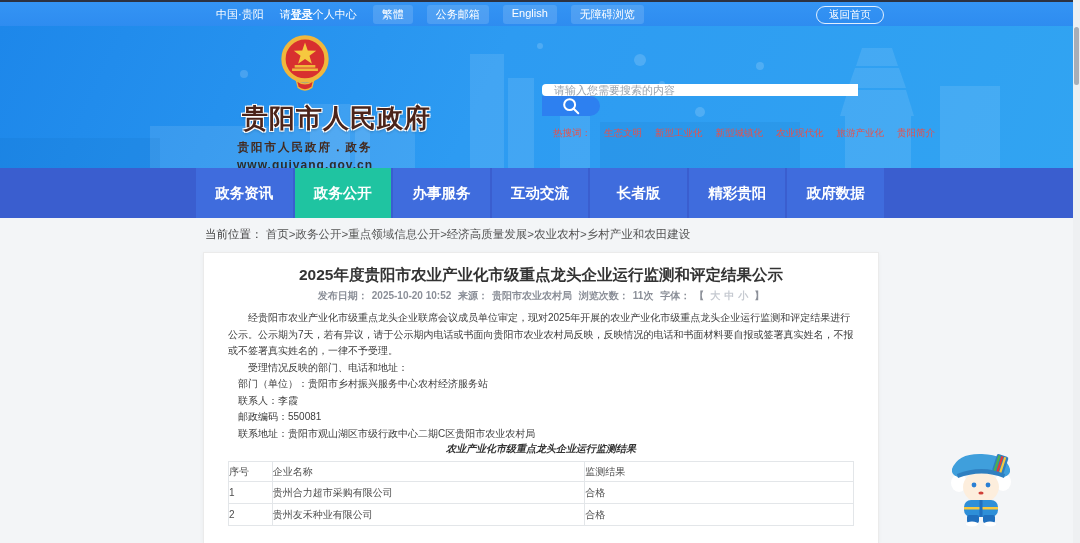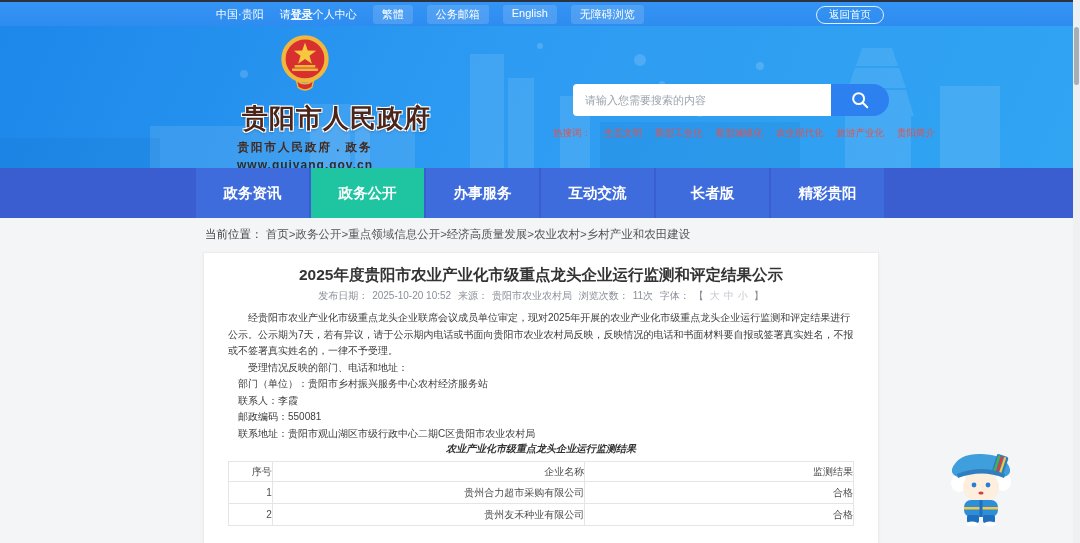--- a/index.html
+++ b/index.html
@@ -22,21 +22,21 @@
     background:linear-gradient(115deg,#1d87ea 0%,#2d9bf2 45%,#31a4f2 100%); overflow:hidden; }
   .banner svg.city { position:absolute; left:0; bottom:0; }
 
   .logo-block { position:absolute; left:210px; top:8px; width:190px; text-align:center; }
   .emblem { width:56px; height:62px; }
   .site-title { margin-top:1px; font-size:26px; font-weight:bold; color:#4b241a; letter-spacing:1px; white-space:nowrap;
     text-shadow:-1px -1px 0 #fff,1px -1px 0 #fff,-1px 1px 0 #fff,1px 1px 0 #fff,0 2px 3px rgba(0,0,0,.25);margin-left:32px; }
   .site-sub { margin-top:4px; font-size:11.5px; font-weight:bold; color:#43291d; letter-spacing:2px; white-space:nowrap; }
   .site-url { margin-top:3px; font-size:12px; font-weight:bold; color:#2c2c2c; letter-spacing:1px; }
 
-  .search-wrap { position:absolute; left:573px; top:58px; width:316px; height:32px; display:flex; }
+  .search-wrap { position:absolute; left:542px; top:58px; width:316px; height:32px; display:flex;flex-direction:column; }
   .search-input { flex:1; height:32px; border:none; outline:none; background:#fff;
     border-radius:4px 0 0 4px; padding:0 12px; font-size:11px; color:#333;
     font-family:"Liberation Sans","DejaVu Sans",sans-serif; }
   .search-input::placeholder { color:#9aa3ad; }
   .search-btn { width:58px; height:32px; background:#2d80f0; border:none; border-radius:0 16px 16px 0;
     display:flex; align-items:center; justify-content:center; cursor:pointer; }
 
   .hot-row { position:absolute; left:553px; top:101px; display:flex; align-items:center; gap:13px;
     font-size:9.5px; color:#e8504a; white-space:nowrap; }
   .hot-link { color:#e8504a; cursor:pointer; }
@@ -50,30 +50,30 @@
 
   
   .crumb { position:absolute; left:205px; top:227px; font-size:11.5px; color:#444; white-space:nowrap; }
   .crumb .path { color:#555; cursor:pointer; }
 
   
   .card { position:absolute; left:203px; top:252px; width:676px; height:291px; background:#fff;
     border:1px solid #ebebeb; border-bottom:none; padding:12px 24px 0; overflow:hidden;
     box-shadow:0 1px 4px rgba(0,0,0,.04); }
   .art-title { text-align:center; font-size:15.5px; font-weight:bold; color:#333; line-height:19px; }
-  .art-meta { margin-top:6px; text-align:center; font-size:10px; color:#8b8f98; line-height:12px; white-space:nowrap; }
+  .art-meta { margin-top:6px; text-align:center; font-size:10px; color:#8b8f98; line-height:12px; white-space:nowrap;font-weight:bold; }
   .art-meta span { margin:0 2px; }
   .fs-link { color:#c6cad1; cursor:pointer; margin:0 1px; }
   .art-body { margin-top:8px; }
   .art-body p { font-size:10px; color:#3c3c3c; line-height:16.5px; }
   .tbl-title { text-align:center; font-size:10px; font-weight:bold; color:#333; line-height:14px;font-style:italic; }
   table.doc-table { margin-top:5px; width:100%; border-collapse:collapse; }
   .doc-table th { height:20px; font-weight:normal; }
   .doc-table td { height:22px; }
-  .doc-table th, .doc-table td { border:1px solid #e3e6e9; text-align:right; font-size:10px; color:#4c4c4c; }
+  .doc-table th, .doc-table td { border:1px solid #e3e6e9; text-align:left; font-size:10px; color:#4c4c4c; }
   .doc-table th:nth-child(1), .doc-table td:nth-child(1) { width:7%; }
   .doc-table th:nth-child(2), .doc-table td:nth-child(2) { width:50%; }
   .doc-table th:nth-child(3), .doc-table td:nth-child(3) { width:43%; }
 
   
   .mascot { position:absolute; right:62px; bottom:16px; width:74px; height:80px; cursor:pointer; }
 
   
   .scrollbar { position:absolute; right:0; top:0; width:7px; height:543px; background:#eef0f2; z-index:50; }
   .scroll-thumb { position:absolute; left:1px; top:27px; width:5px; height:58px; background:#a8aeb6; border-radius:3px; }
@@ -161,20 +161,21 @@
 </div>
 
 <div class="nav">
   <div class="nav-inner" id="nav-tabs">
       <div class="nav-tab">政务资讯</div>
       <div class="nav-tab active">政务公开</div>
       <div class="nav-tab">办事服务</div>
       <div class="nav-tab">互动交流</div>
       <div class="nav-tab">长者版</div>
       <div class="nav-tab">精彩贵阳</div>
+      <div class="nav-tab">政府数据</div>
     </div>
 </div>
 
 <div class="crumb">
   <span>当前位置：</span>
   <span class="path">首页&gt;政务公开&gt;重点领域信息公开&gt;经济高质量发展&gt;农业农村&gt;乡村产业和农田建设</span>
 </div>
 
 <div class="card">
   <div class="art-title">2025年度贵阳市农业产业化市级重点龙头企业运行监测和评定结果公示</div>

